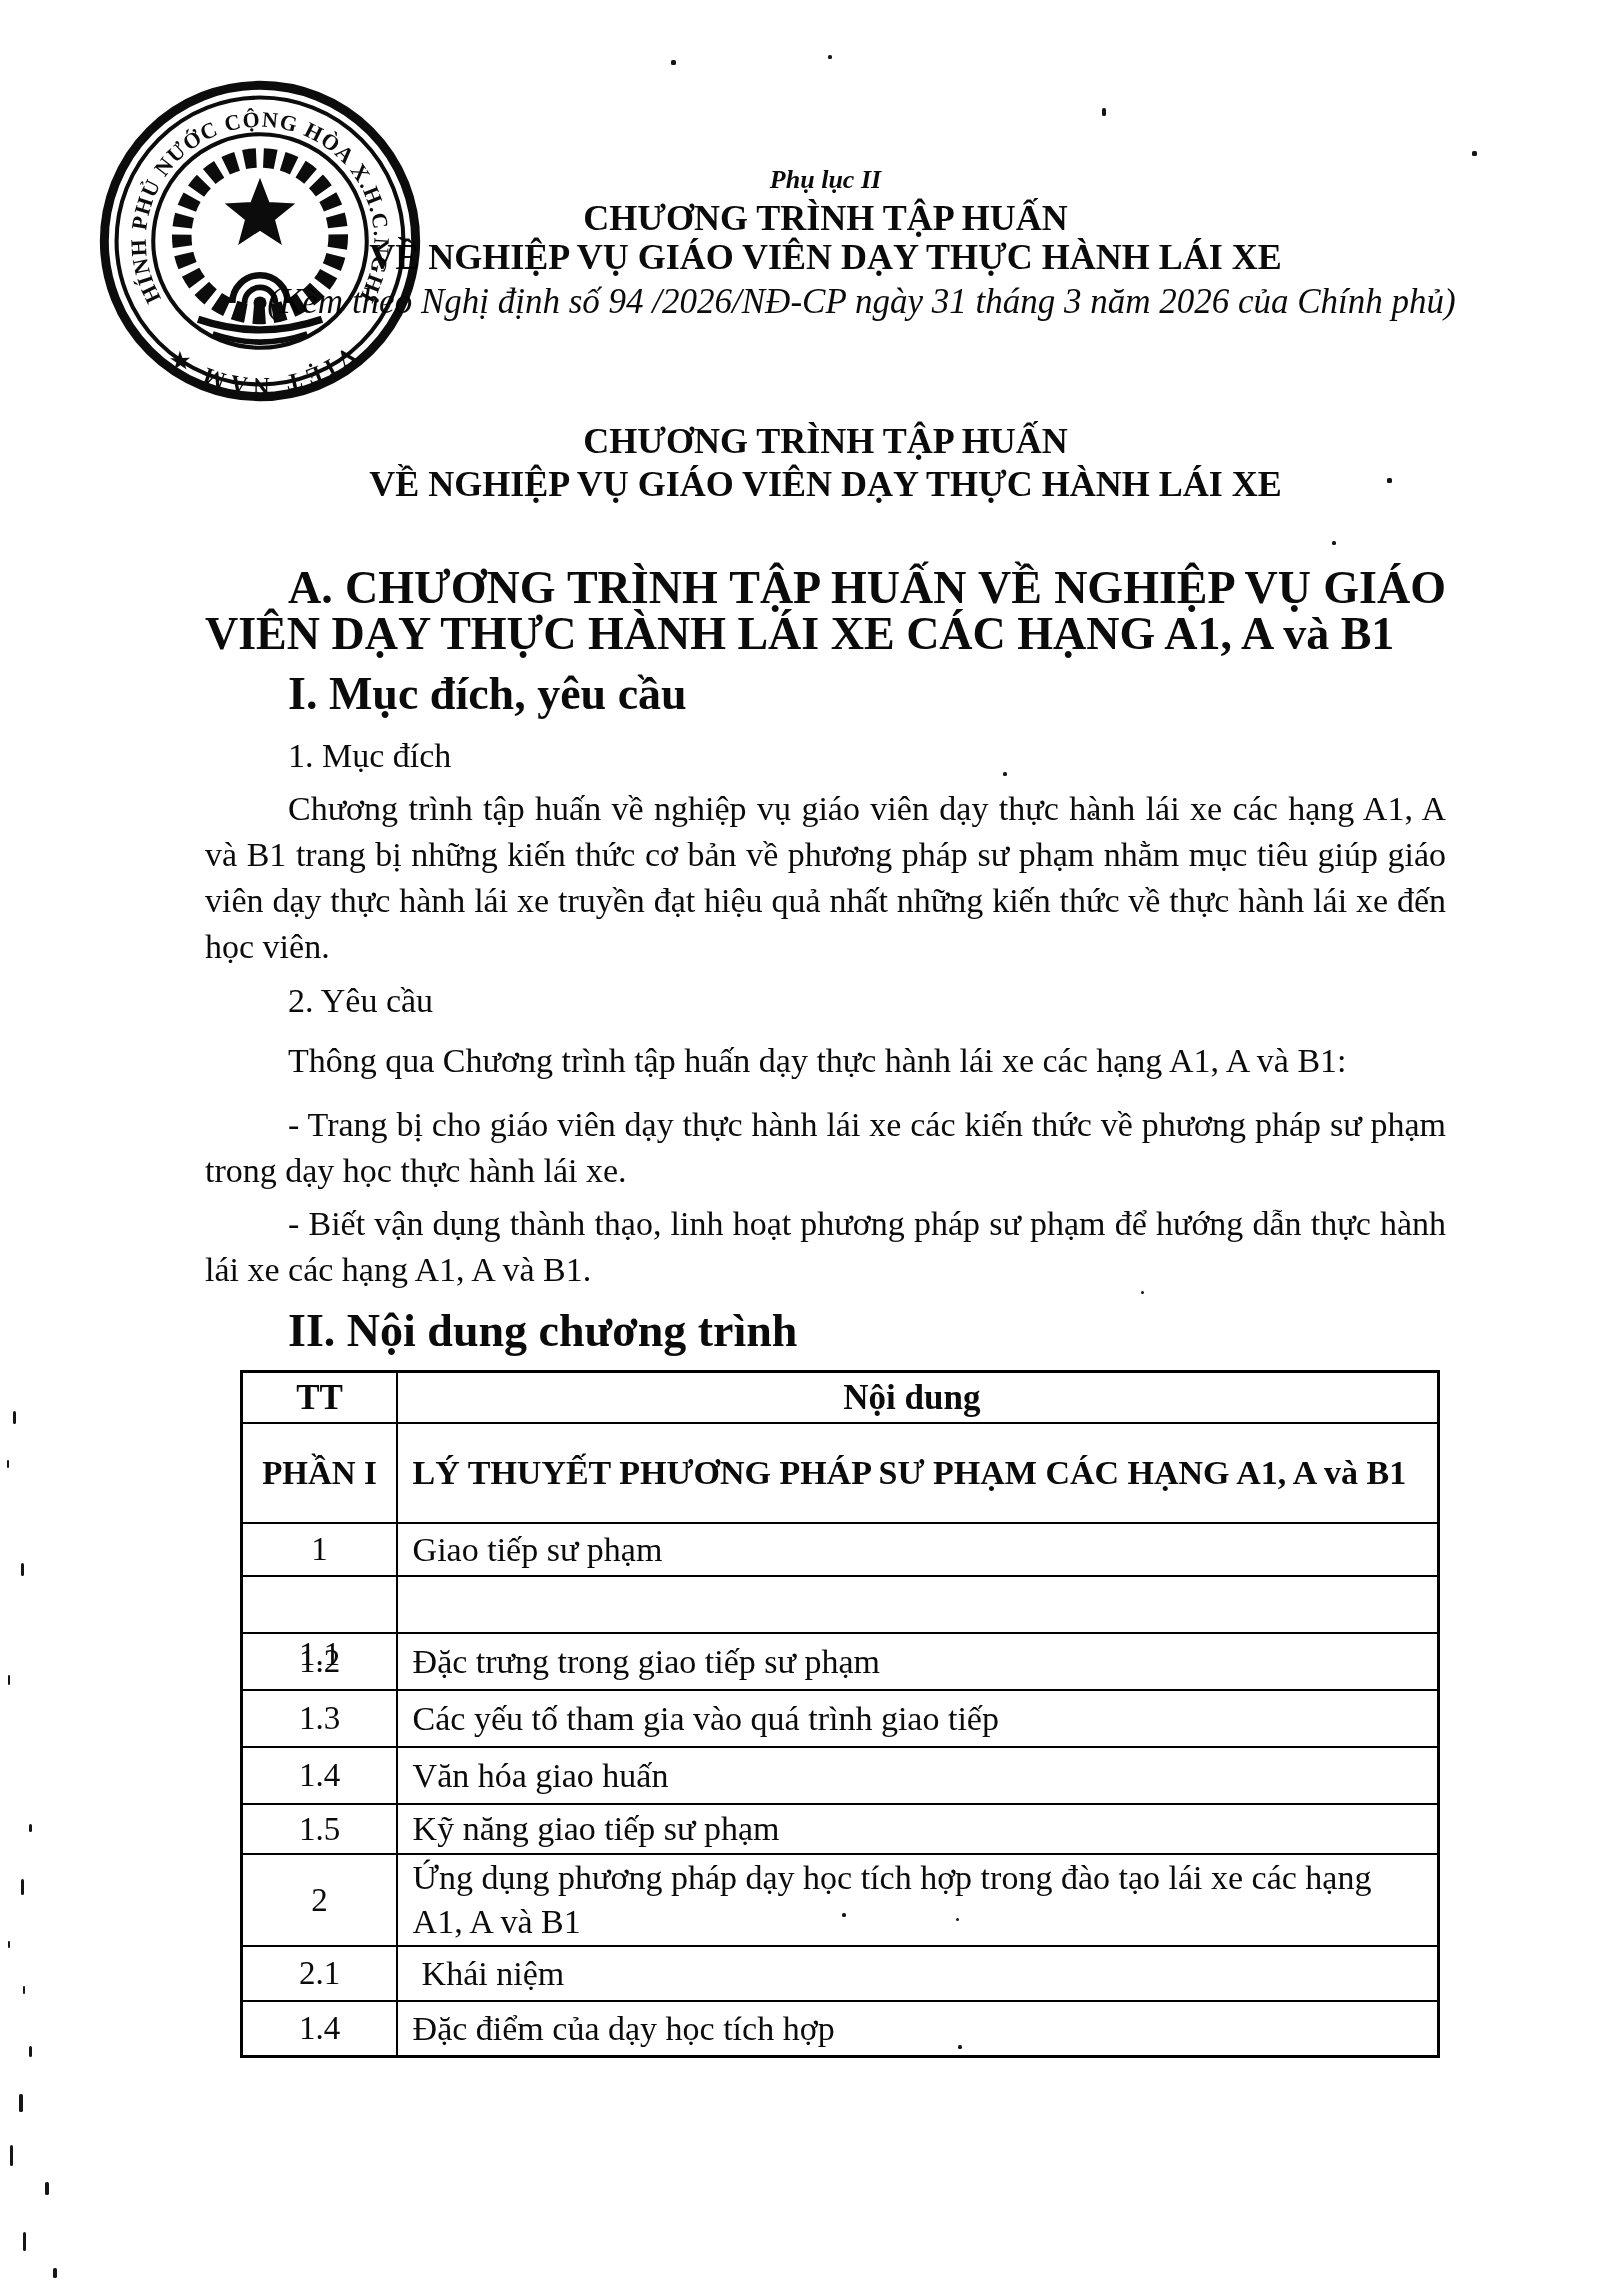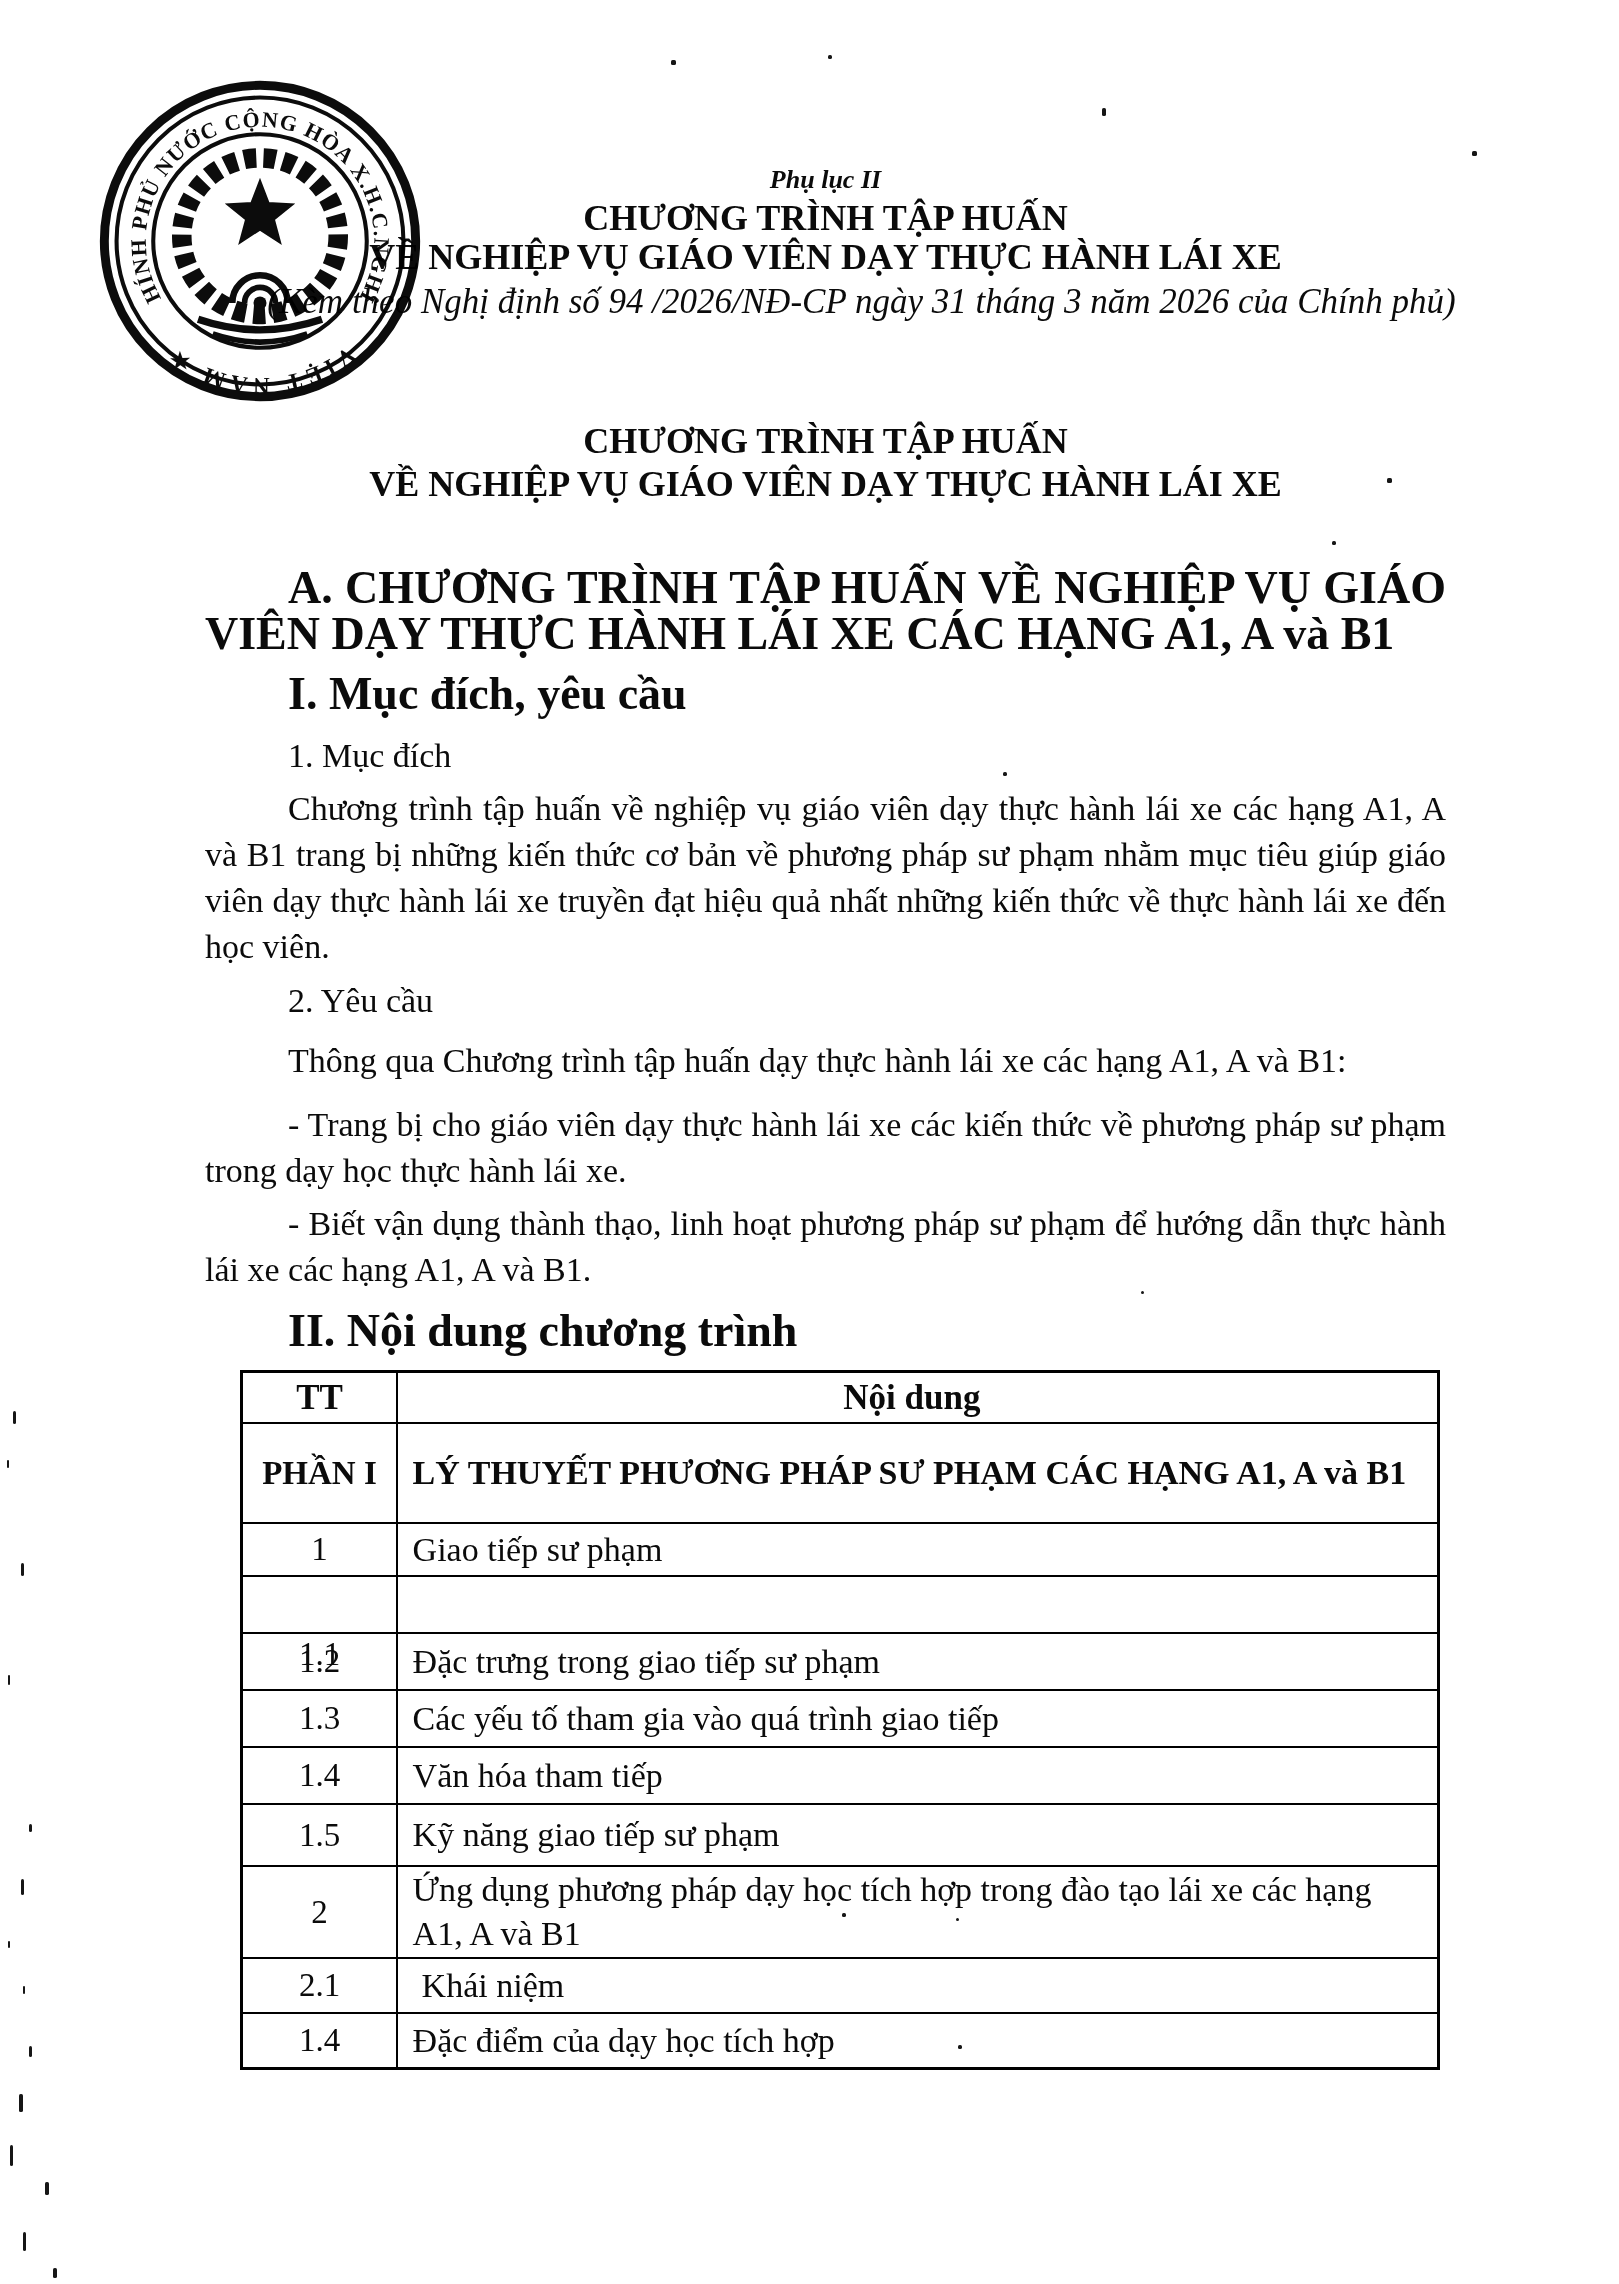--- a/index.html
+++ b/index.html
@@ -124,23 +124,23 @@
     <div class="trow" style="height:57px;">
       <div class="cell-tt">1.2</div>
       <div class="cell-content">Đặc trưng trong giao tiếp sư phạm</div>
     </div>
     <div class="trow" style="height:57px;">
       <div class="cell-tt">1.3</div>
       <div class="cell-content">Các yếu tố tham gia vào quá trình giao tiếp</div>
     </div>
     <div class="trow" style="height:57px;">
       <div class="cell-tt">1.4</div>
-      <div class="cell-content">Văn hóa tham tiếp</div>
+      <div class="cell-content">Văn hóa giao huấn</div>
     </div>
-    <div class="trow" style="height:62px;font-family:Liberation Serif, serif;">
+    <div class="trow" style="height:50px;font-family:Liberation Serif, serif;">
       <div class="cell-tt">1.5</div>
       <div class="cell-content">Kỹ năng giao tiếp sư phạm</div>
     </div>
     <div class="trow" style="height:92px;">
       <div class="cell-tt">2</div>
       <div class="cell-content">Ứng dụng phương pháp dạy học tích hợp trong đào tạo lái xe các hạng A1, A và B1</div>
     </div>
     <div class="trow" style="height:55px;gap:9px;">
       <div class="cell-tt">2.1</div>
       <div class="cell-content">Khái niệm</div>

